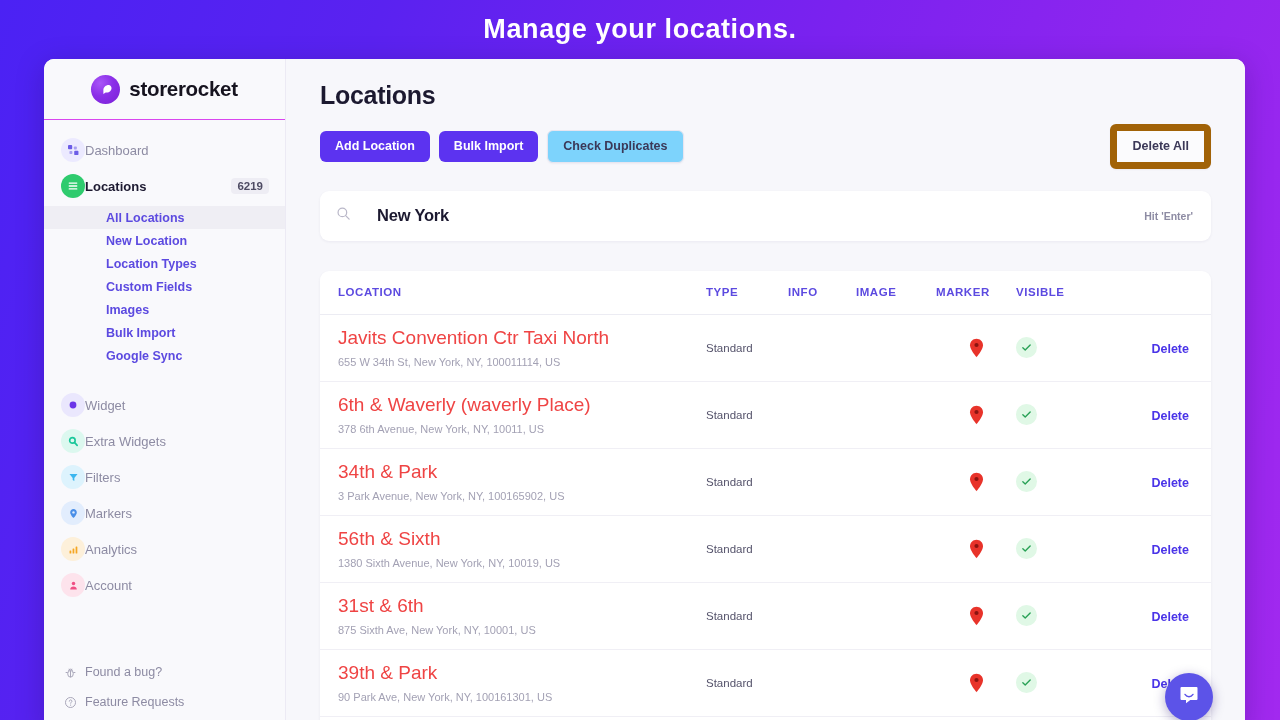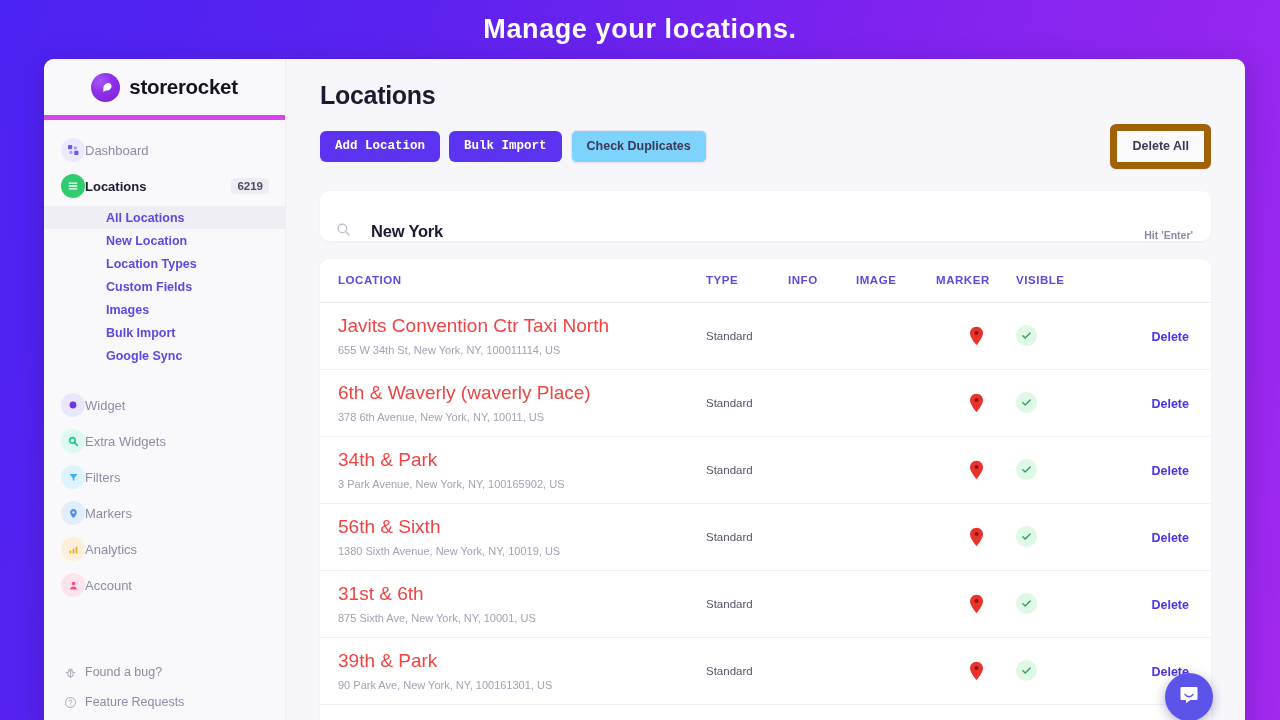--- a/index.html
+++ b/index.html
@@ -43,21 +43,21 @@
     min-width: 242px;
     background: #f9f9fc;
     border-right: 1px solid #eceaf4;
     position: relative;
     display: flex;
     flex-direction: column;
   }
   .logo-area {
     height: 61px;
     display: flex; align-items: center; justify-content: center;
-    border-bottom: 5px solid #d946ef;
+    border-bottom: 1px solid #d946ef;
     gap: 9px;
   }
   .logo-mark {
     width: 29px; height: 29px; border-radius: 50%;
     background: radial-gradient(circle at 32% 28%, #a855f7 0%, #8b2fe8 45%, #7a1fd6 100%);
     display: flex; align-items: center; justify-content: center;
   }
   .logo-mark svg { display: block; }
   .logo-text {
     font-size: 20.5px; font-weight: bold; color: #16131f; letter-spacing: -0.3px;
@@ -128,42 +128,42 @@
   }
   .btn {
     font-family: "Liberation Sans", sans-serif;
     font-size: 12.5px; font-weight: bold;
     border-radius: 6px;
     padding: 9px 15px;
     border: none;
     cursor: pointer;
     line-height: 1;
   }
-  .btn-primary { background: #5c33f0; color: #fff; font-family: Liberation Mono, monospace; }
+  .btn-primary { background: #5c33f0; color: #fff; }
   .btn-light {
     background: #7dd3fc; color: #3b3858;
     border: 1px solid #e7e5f0;
     box-shadow: 0 1px 2px rgba(30,10,80,.05);
   }
   .btn-delete-all {
     margin-left: auto;
     background: #fbfbfd; color: #3b3858;
     border: 7px solid #a16207;
     box-shadow: 0 1px 2px rgba(30,10,80,.05);
   }
 
   .search-bar {
     background: #fff;
     border-radius: 9px;
     height: 50px;
-    display: flex; align-items: flex-end;
+    display: flex; align-items: center;
     padding: 0 18px 0 16px;
-    margin-bottom: 18px;
+    margin-bottom: 30px;
     box-shadow: 0 1px 3px rgba(30,10,80,.06);
-    gap: 20px;
+    gap: 26px;
   }
   .search-icon { flex: 0 0 auto; display:block; }
   .search-value {
     font-size: 16.5px; font-weight: bold; color: #1c1930;
     flex: 1 1 auto;
     letter-spacing: -0.2px;
   }
   .search-hint { font-size: 10.5px; color: #8d8ba3; font-weight: bold; }
 
   

